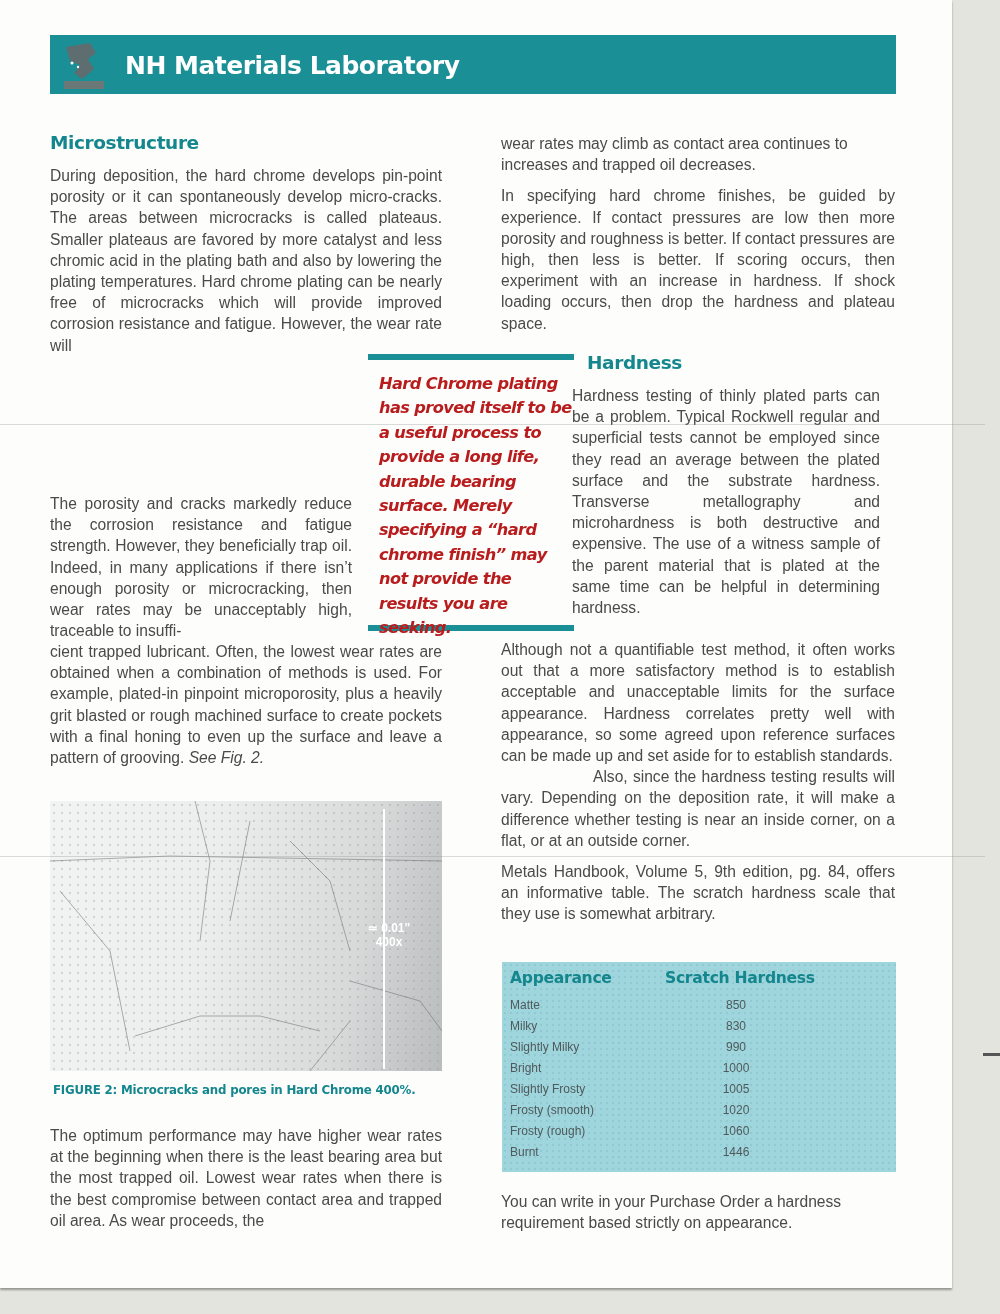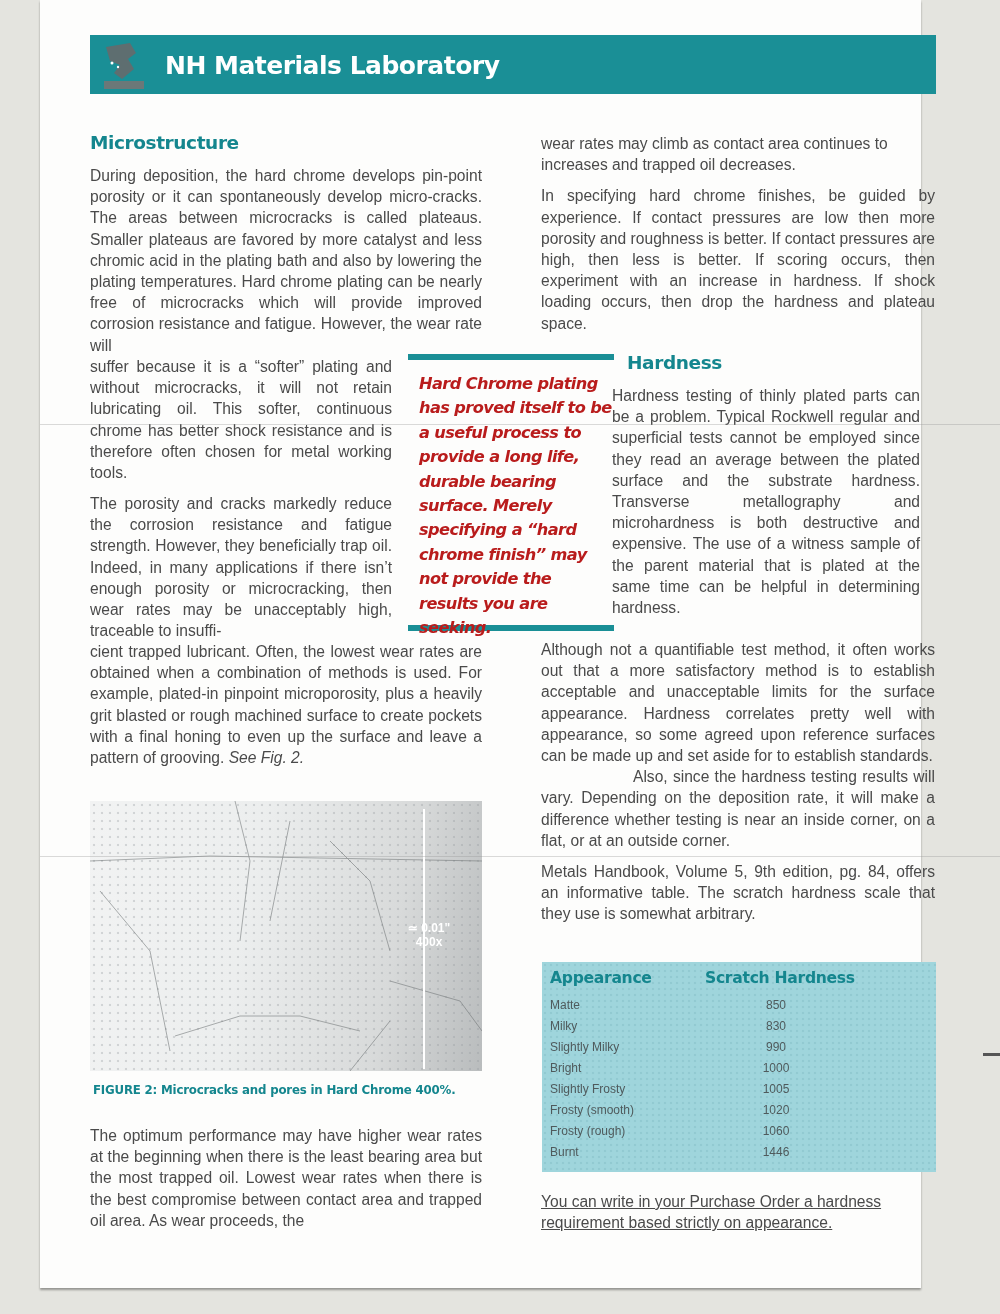--- a/index.html
+++ b/index.html
@@ -2,24 +2,23 @@
 <html><head>
 <meta charset="utf-8">
 <style>
   html, body { margin: 0; padding: 0; }
   body {
     width: 1000px; height: 1314px; position: relative; overflow: hidden;
     background: #e4e4df;
     font-family: "Liberation Sans", sans-serif;
   }
   .page {
-    position: absolute; left: 0; top: 0; width: 881px; height: 1288px;
+    position: absolute; left: 0; top: 0; width: 952px; height: 1288px;
     background: #fdfdfc;
     box-shadow: 0 2px 2px rgba(0,0,0,0.35);
-    margin-left: 40px;
   }
   .banner {
     position: absolute; left: 50px; top: 35px; width: 846px; height: 59px;
     background: #1a8f96;
   }
   .logo {
     position: absolute; left: 10px; top: 4px; width: 50px; height: 52px;
   }
   .banner-title {
     position: absolute; left: 75px; top: 16px;
@@ -100,23 +99,20 @@
   <div class="h2" style="left:50px; top:132px;">Microstructure</div>
 
   <div class="col" style="left:50px; top:165px; width:392px;">
     <p style="height:190px; overflow:hidden;">During deposition, the hard chrome develops pin-point porosity or it can spontaneously develop micro-cracks. The areas between microcracks is called plateaus. Smaller plateaus are favored by more catalyst and less chromic acid in the plating bath and also by lowering the plating temperatures. Hard chrome plating can be nearly free of microcracks which will provide improved corrosion resistance and fatigue. However, the wear rate will</p>
   </div>
 
   <div class="col" style="left:50px; top:165px; width:392px;">
     <p id="p1full" style="visibility:hidden; height:0;"></p>
   </div>
 
-  <div class="col" style="left:50px; top:356px; width:302px;">
-    <p id="p1narrow">suffer because it is a “softer” plating and without microcracks, it will not retain lubricating oil. This softer, continuous chrome has better shock resistance and is therefore often chosen for metal working tools.</p>
-  </div>
 
   <div class="col" style="left:50px; top:493px; width:302px;">
     <p id="p2narrow">The porosity and cracks markedly reduce the corrosion resistance and fatigue strength. However, they beneficially trap oil. Indeed, in many applications if there isn’t enough porosity or microcracking, then wear rates may be unacceptably high, traceable to insuffi-</p>
   </div>
   <div class="col" style="left:50px; top:641px; width:392px;">
     <p id="p2wide">cient trapped lubricant. Often, the lowest wear rates are obtained when a combination of methods is used. For example, plated-in pinpoint microporosity, plus a heavily grit blasted or rough machined surface to create pockets with a final honing to even up the surface and leave a pattern of grooving. <em>See Fig. 2.</em></p>
   </div>
 
   <div class="pull">
     <div class="pull-text">Hard Chrome plating has proved itself to be a useful process to provide a long life, durable bearing surface. Merely specifying a “hard chrome finish” may not provide the results you are seeking.</div>
@@ -196,19 +192,19 @@
         <span class="app">Frosty (rough)</span>
         <span class="val">1060</span>
       </div>
     <div class="trow" style="top:183px;">
         <span class="app">Burnt</span>
         <span class="val">1446</span>
       </div>
   </div>
 
   <div class="col" style="left:501px; top:1191px; width:394px;">
-    <p style="text-align:left;text-decoration:underline;">You can write in your Purchase Order a hardness requirement based strictly on appearance.</p>
+    <p style="text-align:left;">You can write in your Purchase Order a hardness requirement based strictly on appearance.</p>
   </div>
 
   <div class="crease" style="left:0; top:424px; width:985px;"></div>
   <div class="crease" style="left:0; top:856px; width:985px;"></div>
 </div>
 <div class="edge-mark" style="top:1053px;"></div>
 
 </body></html>

